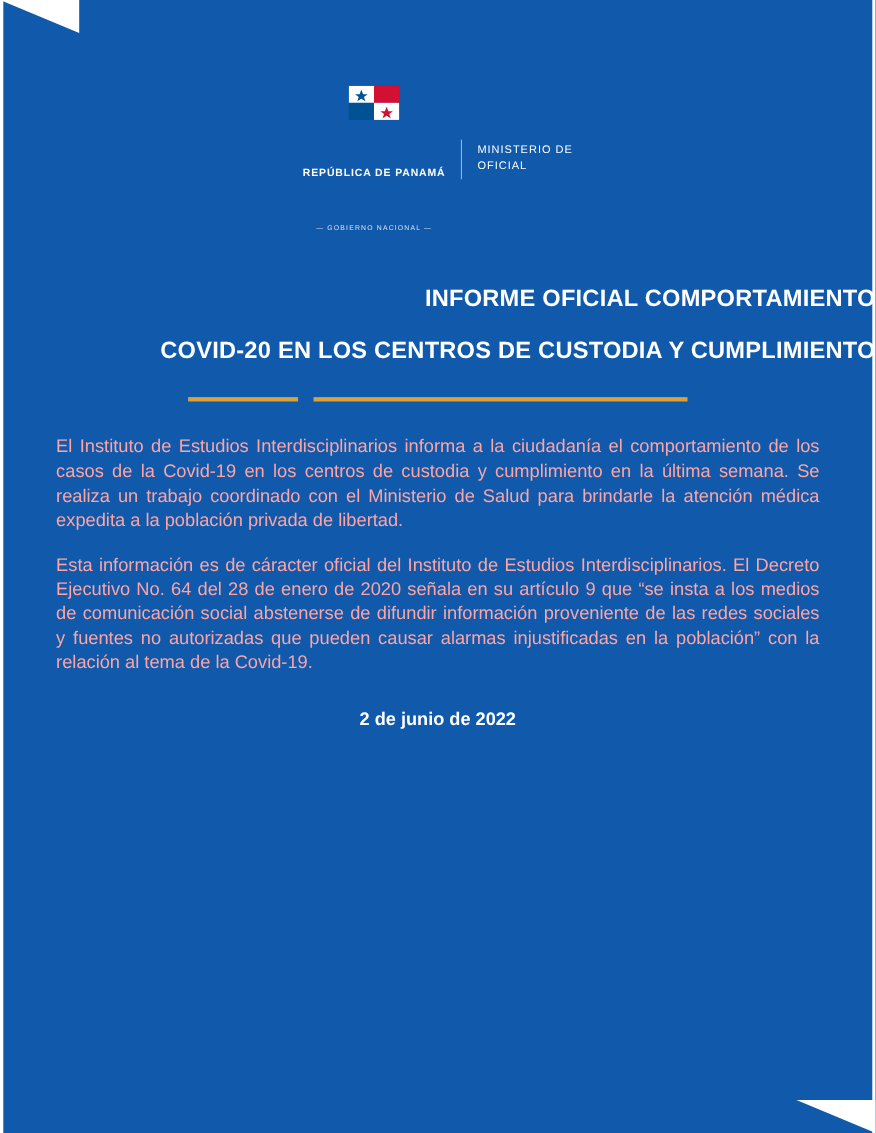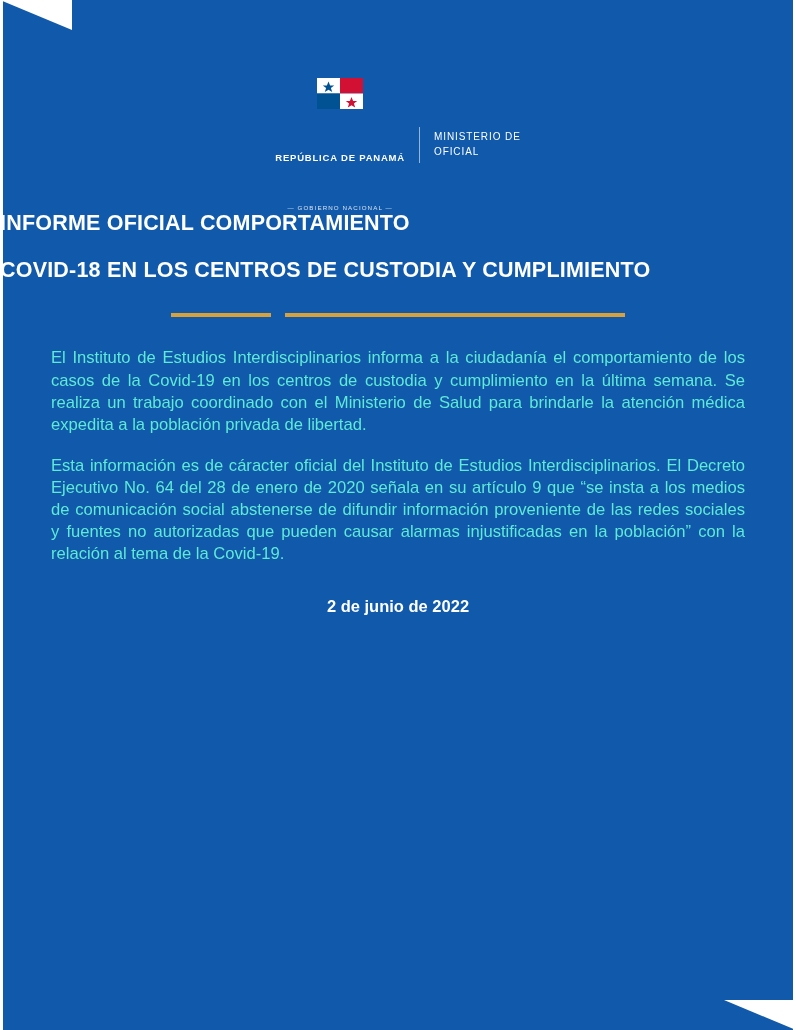--- a/index.html
+++ b/index.html
@@ -95,21 +95,22 @@
   .logo-right {
     color: #ffffff;
     font-size: 10px;
     font-weight: normal;
     letter-spacing: 0.9px;
     line-height: 1.45;
   }
 
   
   .title-block {
-    text-align: left;
+    text-align: right;
+    margin-top: 48px;
   }
   .title-1 {
     color: #ffffff;
     font-size: 21.5px;
     font-weight: bold;
     letter-spacing: 0.2px;
   }
   .title-2 {
     color: #ffffff;
     font-size: 21.5px;
@@ -136,21 +137,21 @@
     height: 4px;
     background: #d8a13c;
   }
 
   
   .body-wrap {
     margin: 30px auto 0 auto;
     width: 694px;
   }
   .para {
-    color: #5eead4;
+    color: #fca5a5;
     font-size: 16.6px;
     line-height: 1.33;
     text-align: justify;
     text-justify: inter-word;
     margin-bottom: 19px;
   }
   .para:last-child { margin-bottom: 0; }
 
   .date {
     text-align: center;
@@ -185,21 +186,21 @@
     </div>
     <div class="divider-v"></div>
     <div class="logo-right">
       <div>MINISTERIO DE</div>
       <div>OFICIAL</div>
     </div>
   </div>
 
   <div class="title-block">
     <div class="title-1">INFORME OFICIAL COMPORTAMIENTO</div>
-    <div class="title-2">COVID-18 EN LOS CENTROS DE CUSTODIA Y CUMPLIMIENTO</div>
+    <div class="title-2">COVID-20 EN LOS CENTROS DE CUSTODIA Y CUMPLIMIENTO</div>
   </div>
 
   <div class="rules">
     <div class="rule-short"></div>
     <div class="rule-long"></div>
   </div>
 
   <div class="body-wrap">
     <p class="para">El Instituto de Estudios Interdisciplinarios informa a la ciudadanía el comportamiento de los casos de la Covid-19 en los centros de custodia y cumplimiento en la última semana. Se realiza un trabajo coordinado con el Ministerio de Salud para brindarle la atención médica expedita a la población privada de libertad.</p>
     <p class="para">Esta información es de cáracter oficial del Instituto de Estudios Interdisciplinarios. El Decreto Ejecutivo No. 64 del 28 de enero de 2020 señala en su artículo 9 que “se insta a los medios de comunicación social abstenerse de difundir información proveniente de las redes sociales y fuentes no autorizadas que pueden causar alarmas injustificadas en la población” con la relación al tema de la Covid-19.</p>

